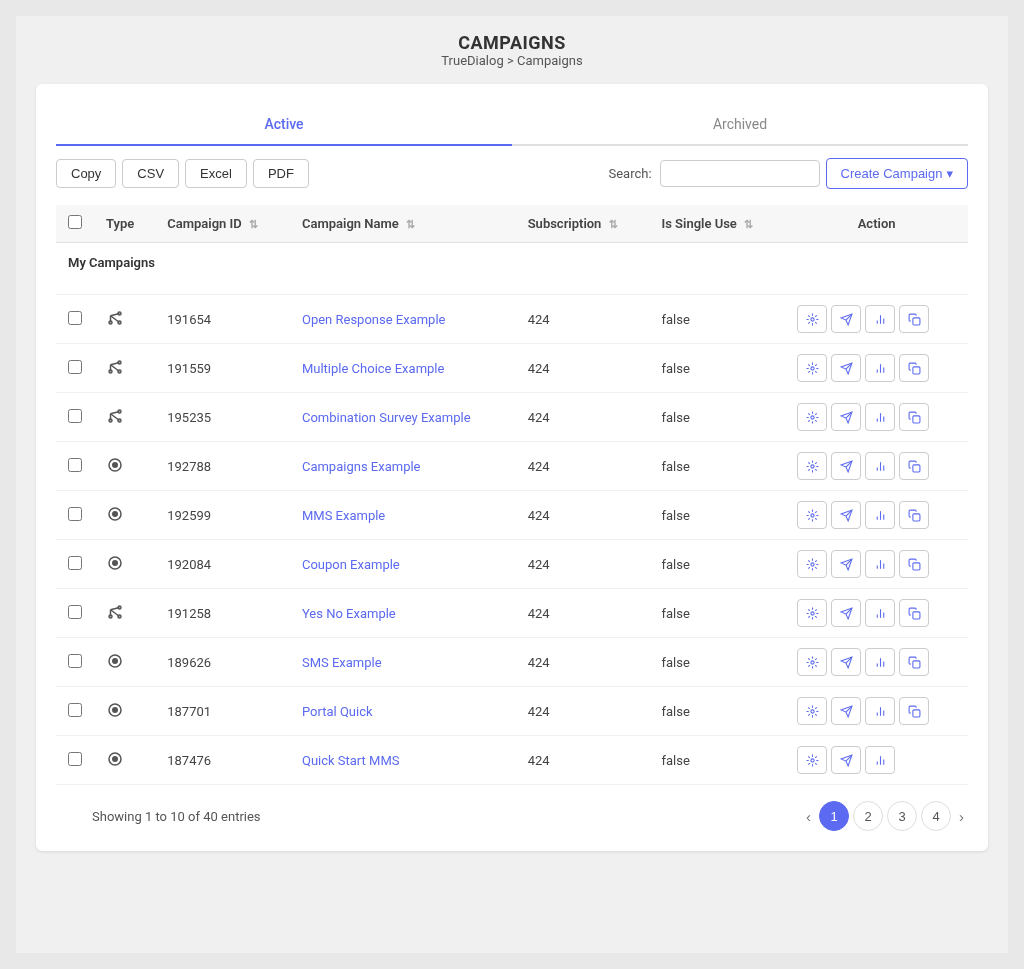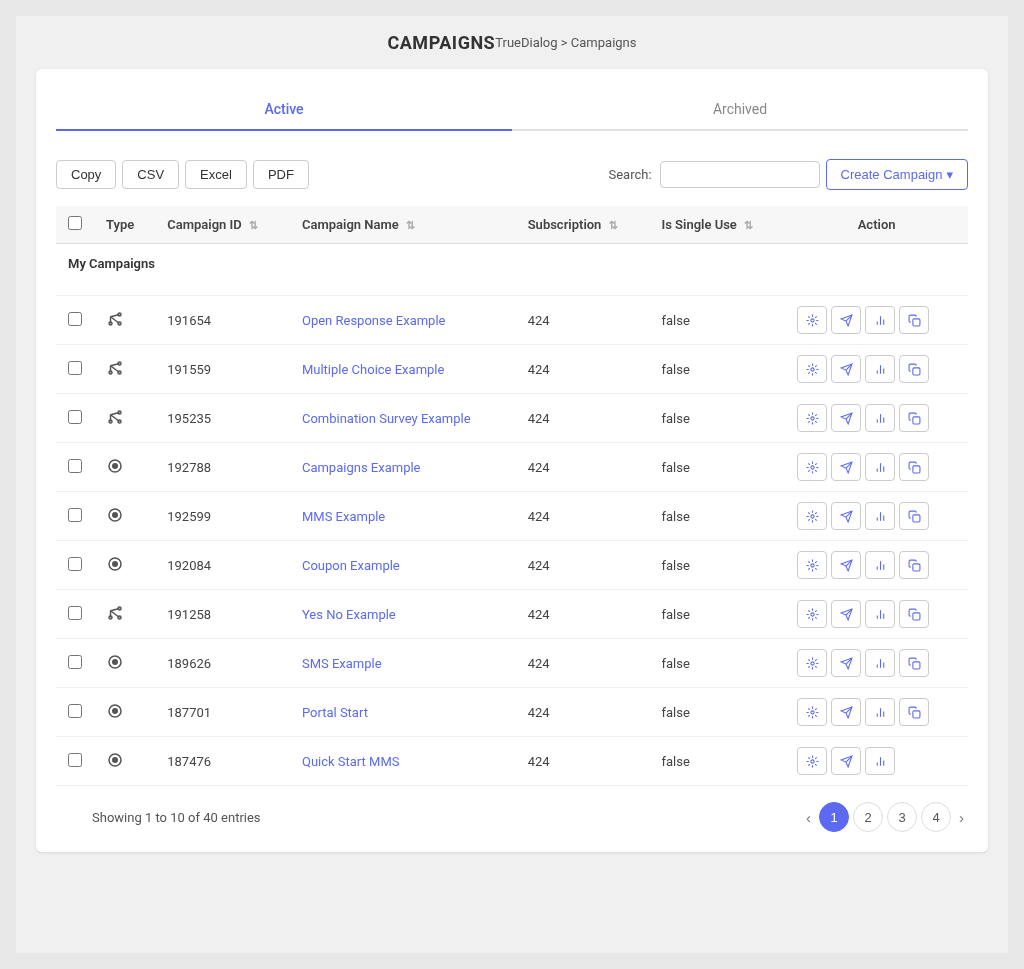--- a/index.html
+++ b/index.html
@@ -9,44 +9,45 @@
       min-height: 969px;
       padding: 16px;
     }
     .page-wrapper {
       background: #f0f0f0;
       min-height: 937px;
       padding: 16px 20px;
     }
     .top-bar {
       display: flex;
-      justify-content: center;
+      justify-content: flex-start;
       align-items: center;
       margin-bottom: 16px;
+      flex-direction: column;
     }
     .page-title {
       font-size: 18px;
       font-weight: 700;
       color: #333;
       letter-spacing: 0.5px;
     }
     .breadcrumb {
       font-size: 13px;
       color: #555;
     }
     .main-card {
       background: #fff;
       border-radius: 6px;
       padding: 20px;
       box-shadow: 0 1px 3px rgba(0,0,0,0.1);
     }
     .tabs {
       display: flex;
       border-bottom: 2px solid #e0e0e0;
-      margin-bottom: 28px;
+      margin-bottom: 12px;
     }
     .tab {
       flex: 1;
       text-align: center;
       padding: 12px 0;
       font-size: 14px;
       color: #888;
       cursor: pointer;
       position: relative;
     }
@@ -698,21 +699,21 @@
       <td>
         <span class="type-icon">
                 <svg width="18" height="18" viewBox="0 0 24 24" fill="none" stroke="#555" stroke-width="2">
                   <circle cx="12" cy="12" r="8"></circle>
                   <circle cx="12" cy="12" r="3" fill="#555"></circle>
                 </svg>
               </span>
       </td>
       <td>187701</td>
       <td class="campaign-name">
-        <a href="#">Portal Start</a>
+        <a href="#">Portal Quick</a>
       </td>
       <td>424</td>
       <td>false</td>
       <td>
         <div class="action-btns">
 
         <button class="action-btn" title="Edit">
           <svg width="13" height="13" viewBox="0 0 24 24" fill="none" stroke="#5b6af0" stroke-width="2">
                     <circle cx="12" cy="12" r="3"></circle>
                     <path d="M12 1v4M12 19v4M4.22 4.22l2.83 2.83M16.95 16.95l2.83 2.83M1 12h4M19 12h4M4.22 19.78l2.83-2.83M16.95 7.05l2.83-2.83"></path>

